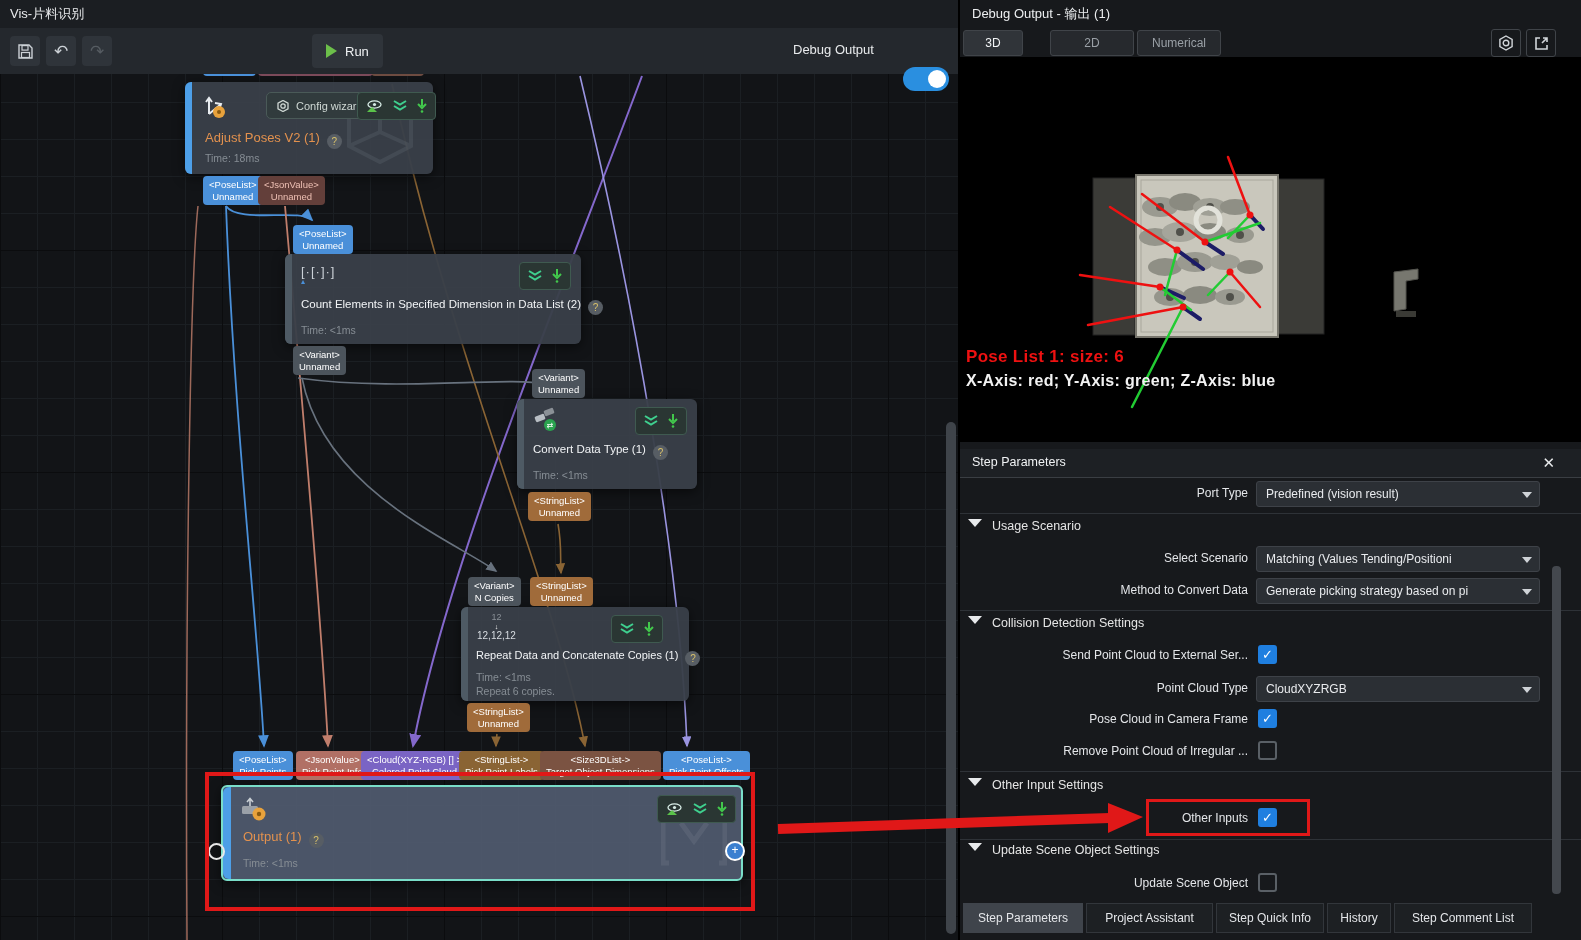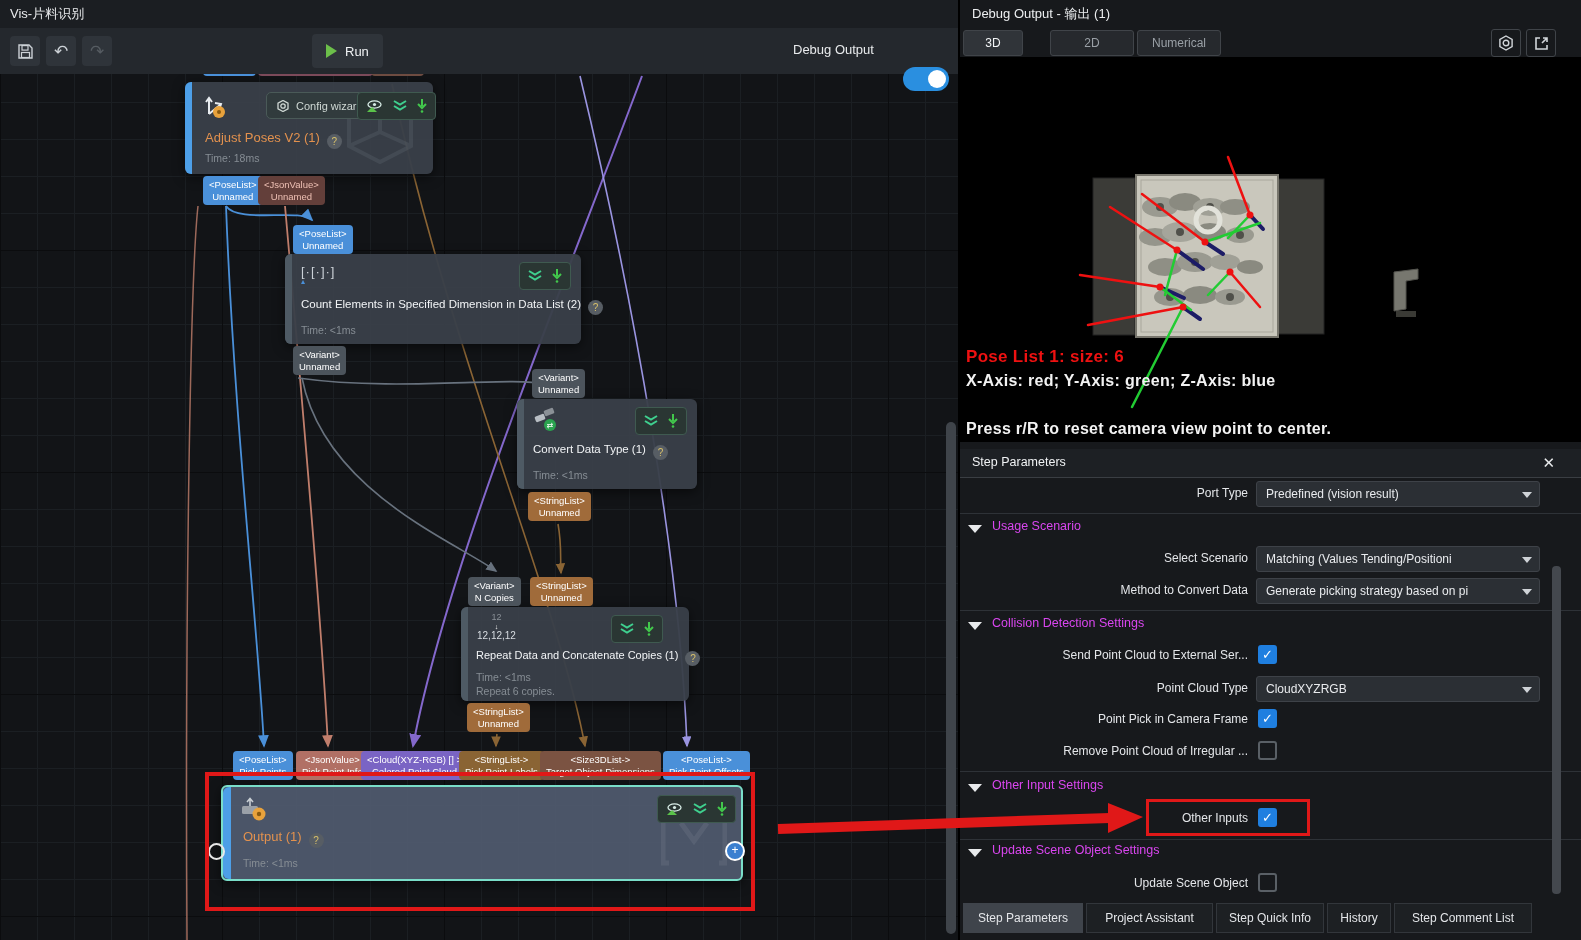--- a/index.html
+++ b/index.html
@@ -59,21 +59,21 @@
   .icon-btn{position:absolute;top:29px;width:30px;height:28px;border:1px solid #404449;border-radius:3px;display:flex;align-items:center;justify-content:center;z-index:6;box-sizing:border-box;}
   #viewport{left:960px;top:57px;width:621px;height:385px;background:#000;z-index:5;}
   .ovl{position:absolute;z-index:7;font-weight:bold;letter-spacing:.3px;}
   
   #phead{left:960px;top:449px;width:621px;height:29px;background:#1d2024;border-bottom:1px solid #3a3e43;z-index:6;box-sizing:border-box;}
   #phead span{position:absolute;left:12px;top:6px;color:#f0f2f4;font-size:12.5px;}
   .xclose{position:absolute;right:14px;top:5px;color:#e8eaec;font-size:15px;z-index:7;}
   .plabel{position:absolute;left:960px;width:288px;text-align:right;color:#e4e6e9;font-size:12px;z-index:6;white-space:nowrap;}
   .dd{position:absolute;left:1256px;width:284px;height:26px;background:#2b2f34;border:1px solid #3e4248;border-radius:3px;color:#e9ebee;font-size:12px;display:flex;align-items:center;padding:0 24px 0 9px;box-sizing:border-box;white-space:nowrap;overflow:hidden;z-index:6;}
   .caret{position:absolute;right:7px;top:10px;width:0;height:0;border-left:5px solid transparent;border-right:5px solid transparent;border-top:6px solid #cfd3d7;}
-  .sect{position:absolute;left:968px;display:flex;gap:10px;align-items:flex-end;color:#d946ef;font-size:12.5px;z-index:6;white-space:nowrap;}
+  .sect{position:absolute;left:968px;display:flex;gap:10px;align-items:flex-start;color:#e5e5e5;font-size:12.5px;z-index:6;white-space:nowrap;}
   .tri{width:0;height:0;border-left:7px solid transparent;border-right:7px solid transparent;border-top:8px solid #e8eaec;}
   .cb{position:absolute;left:1258px;width:19px;height:19px;border:2px solid #5a6066;border-radius:3px;box-sizing:border-box;color:transparent;display:flex;align-items:center;justify-content:center;font-size:13px;z-index:6;}
   .cb.checked{background:#1f7fe0;border-color:#1f7fe0;color:#fff;}
   .pdivider{position:absolute;left:960px;width:621px;height:1px;background:#2e3237;z-index:6;}
   #redbox2{left:1146px;top:799px;width:164px;height:37px;border:3px solid #e01818;z-index:40;box-sizing:border-box;pointer-events:none;}
   .btab{position:absolute;top:903px;height:30px;background:#1d2023;border:1px solid #32363b;color:#e4e6e9;font-size:12px;display:flex;align-items:center;justify-content:center;z-index:6;box-sizing:border-box;white-space:nowrap;}
   .btab.active{background:#3f444b;border-color:#3f444b;}
   #vscroll-right{left:1552px;top:566px;width:9px;height:328px;background:#44484e;border-radius:4px;z-index:8;}
   #arrow-overlay{left:770px;top:795px;width:390px;height:50px;z-index:60;pointer-events:none;}
   .rep-ico{position:absolute;color:#8a9097;font-size:9px;line-height:9px;text-align:center;}
@@ -432,21 +432,20 @@
           <circle cx="245" cy="185" r="3.5" fill="#ee1111"></circle>
           <circle cx="270" cy="215" r="3.5" fill="#ee1111"></circle>
           <circle cx="223" cy="250" r="3.5" fill="#ee1111"></circle>
       </g>
       <polygon points="434,215 458,212 458,222 446,224 446,252 434,254" fill="#77776f" stroke="#55554f"></polygon>
       <rect x="436" y="254" width="20" height="6" fill="#3a3a35"></rect>
     </svg>
   </div>
   <div class="ovl" style="left:966px;top:347px;color:#ee1111;font-size:17px">Pose List 1: size: 6</div>
   <div class="ovl" style="left:966px;top:372px;color:#f2f2f2;font-size:16px">X-Axis: red; Y-Axis: green; Z-Axis: blue</div>
-  <div class="ovl" style="left:966px;top:420px;color:#f2f2f2;font-size:16px">Press r/R to reset camera view point to center.</div>
 
   <div id="phead" class="abs">
       <span>Step Parameters</span>
     </div>
   <div class="xclose" style="right:26px;top:454px">✕</div>
 
   <div class="plabel" style="top:486px">Port Type</div>
   <div class="dd" style="top:481px">
       <span>Predefined (vision result)</span>
       <span class="caret"></span>
@@ -475,21 +474,21 @@
     </div>
   <div class="plabel" style="top:648px">Send Point Cloud to External Ser...</div>
   <div class="cb checked" style="top:645px">
       <span>✓</span>
     </div>
   <div class="plabel" style="top:681px">Point Cloud Type</div>
   <div class="dd" style="top:676px">
       <span>CloudXYZRGB</span>
       <span class="caret"></span>
     </div>
-  <div class="plabel" style="top:712px">Point Pick in Camera Frame</div>
+  <div class="plabel" style="top:712px">Pose Cloud in Camera Frame</div>
   <div class="cb checked" style="top:709px">
       <span>✓</span>
     </div>
   <div class="plabel" style="top:744px">Remove Point Cloud of Irregular ...</div>
   <div class="cb" style="top:741px">
       <span>✓</span>
     </div>
   <div class="pdivider" style="top:771px"></div>
 
   <div class="sect" style="top:778px">

